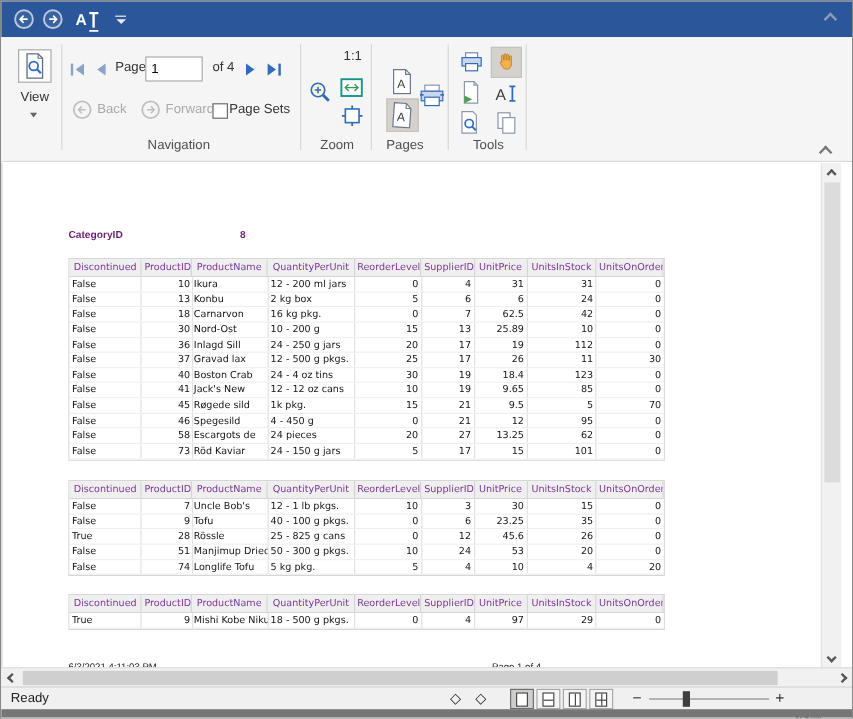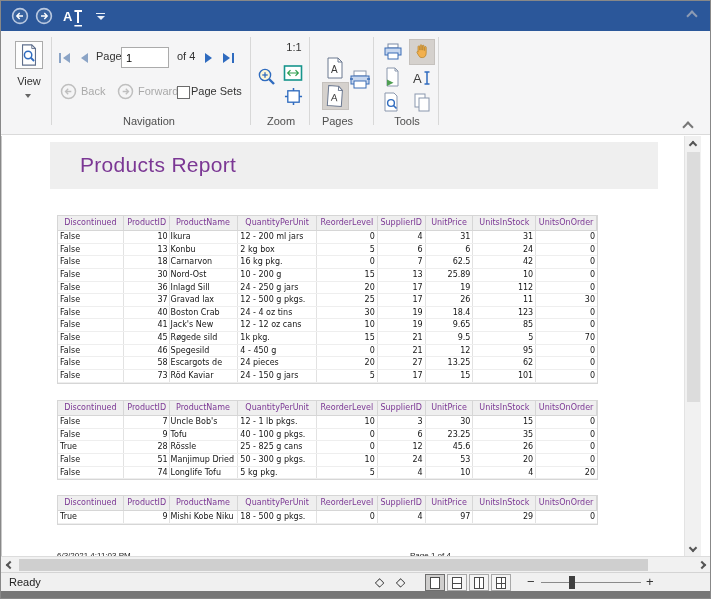--- a/index.html
+++ b/index.html
@@ -33,21 +33,21 @@
   .hl-box{position:absolute;background:#d5d1cd;border:1px solid #c5c1bd}
   .icon-abs{position:absolute;display:flex;align-items:center;justify-content:center}
   .ribbon-collapse{position:absolute;right:18px;top:92px;width:8px;height:8px;border-left:2px solid #777;border-top:2px solid #777;transform:rotate(45deg)}
 
   
   .preview{position:absolute;left:0;top:135px;width:711px;height:422px;background:#fff;overflow:hidden;border-left:1px solid #c9c9c9}
   .titleband{position:absolute;left:48px;top:6px;width:608px;height:47px;background:#efefef}
   .reporttitle{position:absolute;left:30px;top:11px;font-size:21px;color:#7b3794;letter-spacing:.3px}
   .grouprow{position:absolute;left:55px;top:54px;width:541px;height:15px;font-size:8.5px;font-weight:bold;color:#6b1d73}
   .grouprow .gv{position:absolute;left:143px;top:0}
-  .rtable{position:absolute;left:55px;width:541px;font-size:8px;color:#141414;border:1px solid #d6d6d6;background:#fff;font-family:"DejaVu Sans",sans-serif}
+  .rtable{position:absolute;left:55px;width:497px;font-size:8px;color:#141414;border:1px solid #d6d6d6;background:#fff;font-family:"DejaVu Sans",sans-serif}
   .thead{display:flex;background:#efefef;height:15px;border-bottom:1px solid #d6d6d6}
   .trow{display:flex;height:12.65px;border-bottom:1px solid #eeeeee;background:#fff}
   .c{overflow:hidden;white-space:nowrap;border-right:1px solid #e2e2e2;padding:0 2px;line-height:12.4px}
   .thead .c{color:#7b3794;line-height:14px;border-right:1px solid #d6d6d6;text-align:center}
   .c0{width:66px}.c1{width:46px;text-align:right;padding-right:1px}.c2{width:69px;padding-left:1px}.c3{width:79px}
   .c4{width:61px;text-align:right}.c5{width:48px;text-align:right}.c6{width:48px;text-align:right}
   .c7{width:63px;text-align:right}.c8{width:61px;text-align:right;border-right:none}
   .pfooter{position:absolute;top:415px;font-size:8px;color:#222;font-family:Liberation Sans, sans-serif}
 
   
@@ -252,24 +252,25 @@
       </svg>
     </div>
     <div class="grouplabel" style="left:375px;width:62px">Tools</div>
 
     <div class="rsep" style="left:437px"></div>
 
     <div class="ribbon-collapse"></div>
   </div>
 
   <div class="preview">
-    <div class="titleband">
-      <div class="reporttitle">Products Report</div>
-    </div>
-
+
+    <div class="grouprow">
+      <span>CategoryID</span>
+      <span class="gv">8</span>
+    </div>
 
     <div class="rtable" style="top:79px">
       <div class="thead">
           <div class="c c0">Discontinued</div>
           <div class="c c1">ProductID</div>
           <div class="c c2">ProductName</div>
           <div class="c c3">QuantityPerUnit</div>
           <div class="c c4">ReorderLevel</div>
           <div class="c c5">SupplierID</div>
           <div class="c c6">UnitPrice</div>

